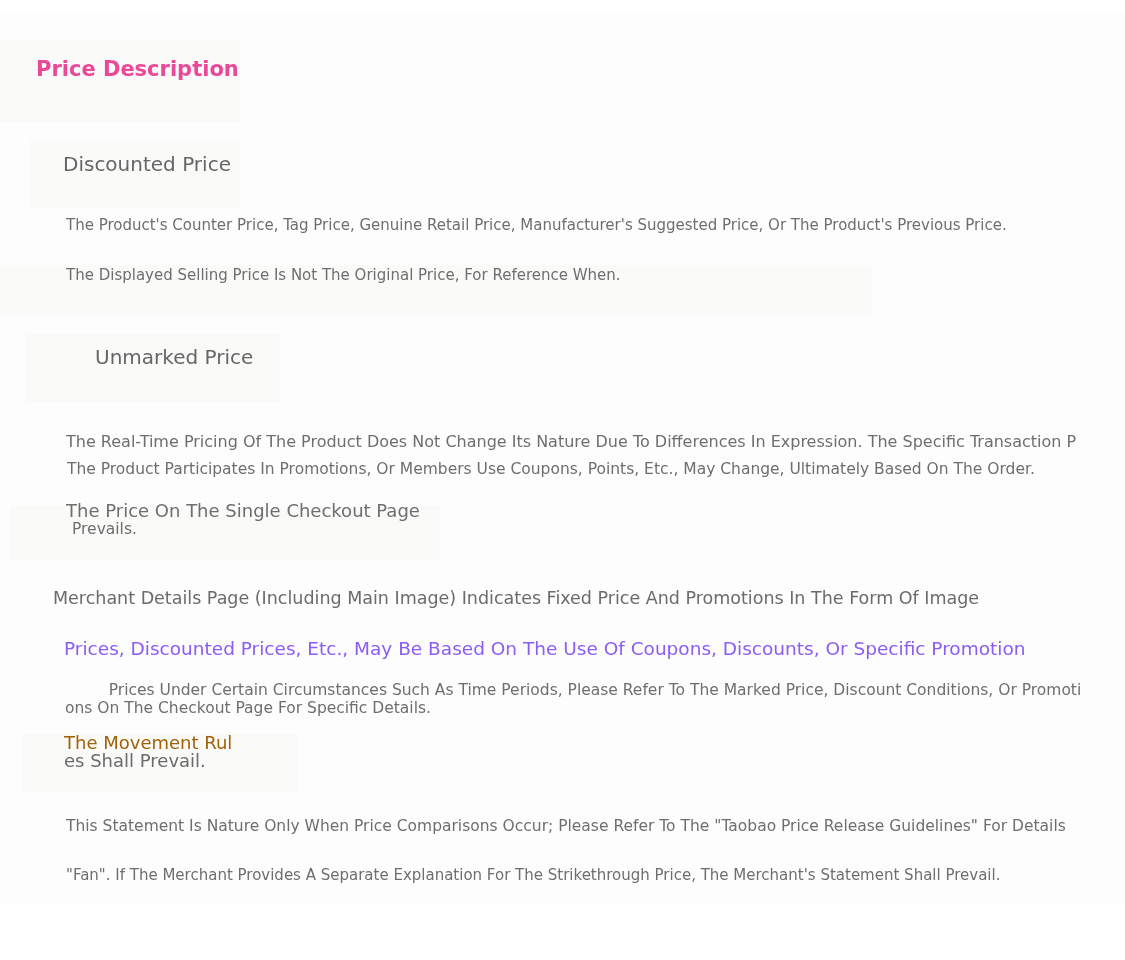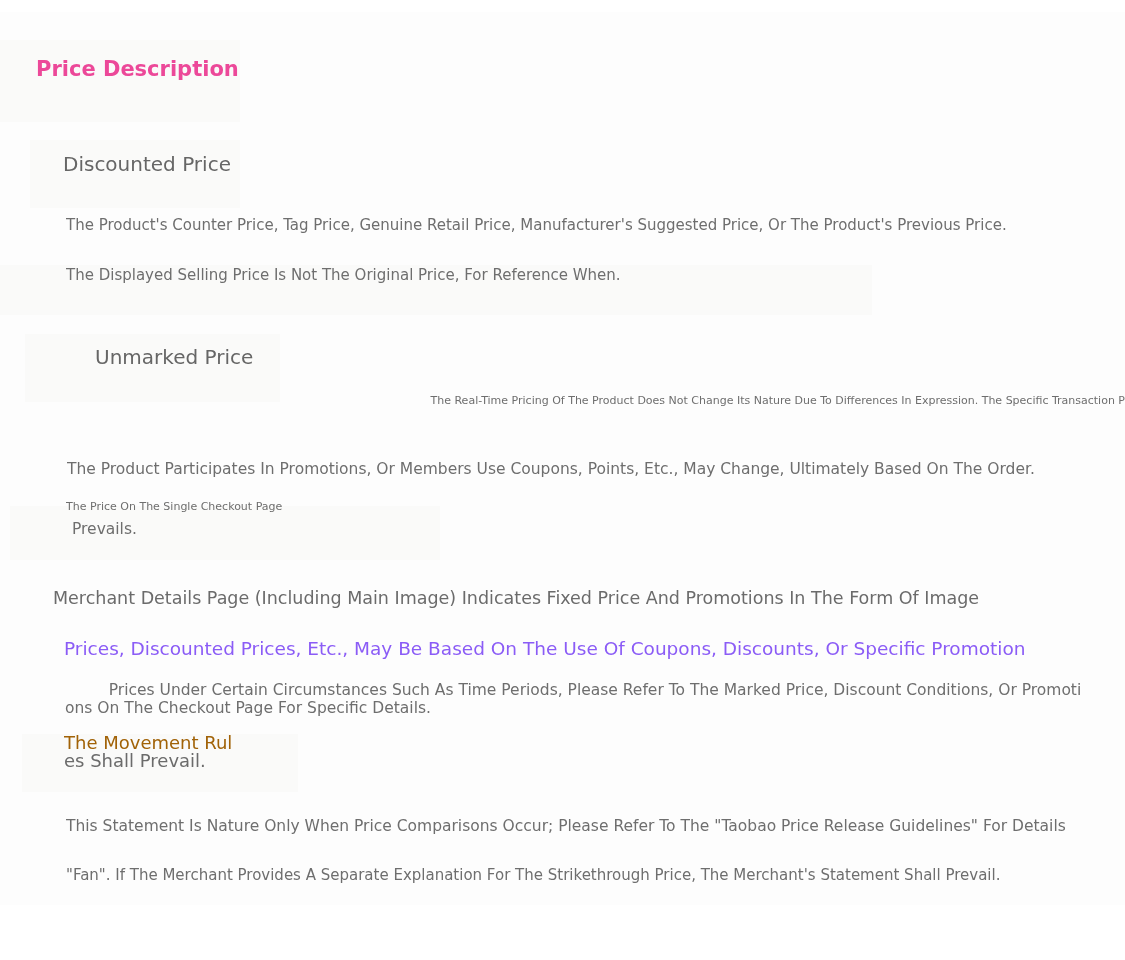--- a/index.html
+++ b/index.html
@@ -40,23 +40,23 @@
   .h2 {
     font-size: 20px;
     color: #666666;
     text-align: center;
   }
   .heading1 { left: 63px; top: 152px; }
   .heading2 { left: 64px; top: 345px; margin-left: 31px; }
 
   .p1  { left: 66px; top: 216px; font-size: 15px; }
   .p2  { left: 66px; top: 266px; font-size: 15px; }
-  .p3  { left: 66px; top: 394px; font-size: 11px; width: 1059px; text-align: right; }
+  .p3  { left: 66px; top: 432px; font-size: 16px; width: 1059px; }
   .p4  { left: 67px; top: 460px; font-size: 15.5px; }
-  .p5a { left: 66px; top: 500px; font-size: 11px; }
+  .p5a { left: 66px; top: 500px; font-size: 18px; }
   .p5b { left: 72px; top: 520px; font-size: 15.5px; }
   .p6  { left: 53px; top: 588px; font-size: 17.5px; color: #6b6b6b; width: 1060px; }
   .p7  { left: 64px; top: 638px; font-size: 18.5px; color: #8b5cf6; width: 1061px; }
   .p8a { left: 65px; top: 681px; font-size: 15.5px; width: 1060px; text-align: center; }
   .p8b { left: 65px; top: 699px; font-size: 15.5px; }
   .p9a { left: 64px; top: 732px; font-size: 18px; color: #a16207; }
   .p9b { left: 64px; top: 750px; font-size: 18px; color: #6b6b6b; }
   .p10 { left: 66px; top: 817px; font-size: 15.5px; width: 1059px; }
   .p11 { left: 66px; top: 866px; font-size: 15px; }
 

